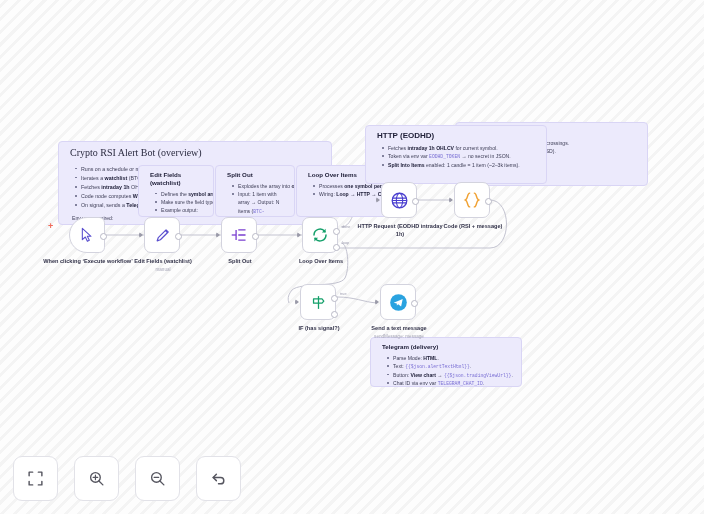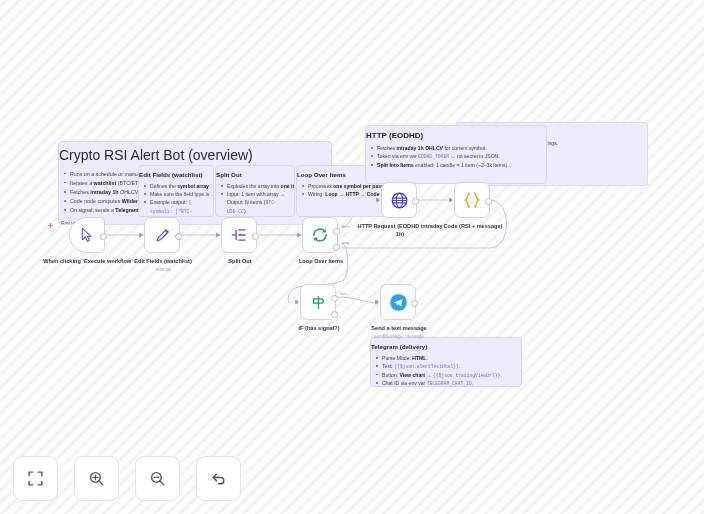--- a/index.html
+++ b/index.html
@@ -17,29 +17,29 @@
       #fdfdfd 3px, #fdfdfd 9px);
   }
 
   
   .note{
     position:absolute;
     background:#eceafc;
     border:1px solid #d9d5f5;
     border-radius:4px;
     box-sizing:border-box;
-    padding:5px 0;
+    padding:5px 11px;
     overflow:hidden;
   }
   .note .ntitle{
     font-size:6.2px;font-weight:bold;color:#22223b;
     margin:0 0 3px 0;line-height:1.25;
   }
   .note.big .ntitle{font-size:8px;font-weight:bold;}
-  .note.huge .ntitle{font-size:14px;font-weight:normal;color:#2b2b40;margin-bottom:5px;}
+  .note.huge .ntitle{font-size:10px;font-weight:normal;color:#2b2b40;margin-bottom:5px;font-family:Liberation Serif, serif;}
   .note ul{margin:0;padding:0 0 0 7px;list-style:none;}
   .note li{
     font-size:5.1px;line-height:1.62;color:#3c3c55;
     position:relative;padding-left:4px;
     white-space:nowrap;
   }
   .note li:before{
     content:"";position:absolute;left:-2px;top:3.2px;
     width:1.6px;height:1.6px;border-radius:50%;background:#6b6b8a;
   }

